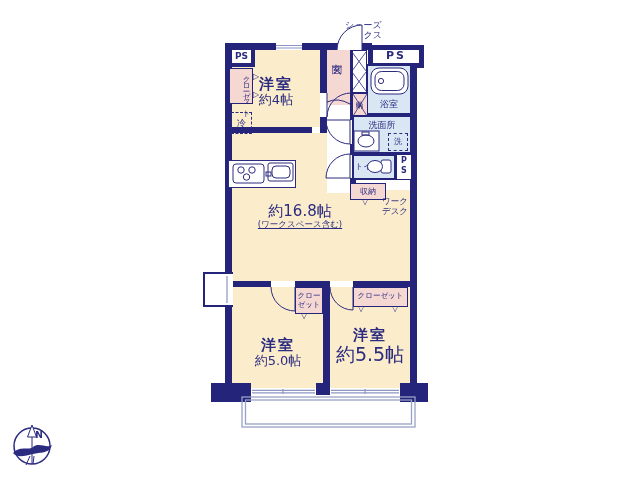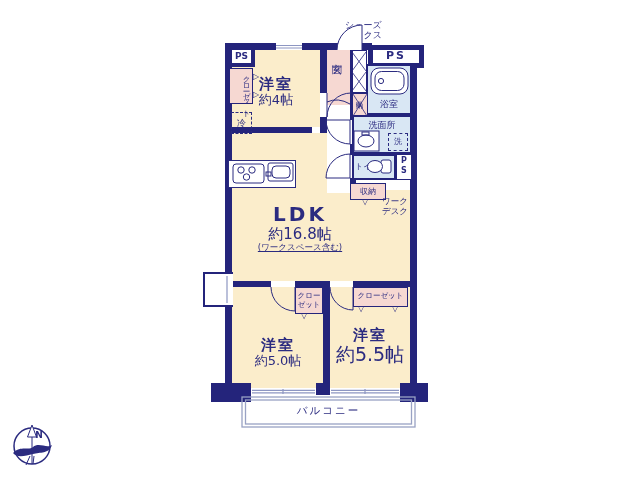--- a/index.html
+++ b/index.html
@@ -116,34 +116,32 @@
   <div class="box pink" style="left:353px;top:287px;width:55px;height:20px;"></div>
   <div class="lbl c" style="left:353px;top:292px;width:55px;font-size:7.5px;">クローゼット</div>
   <span class="mark" style="left:358px;top:305px;">▽</span>
   <span class="mark" style="left:392px;top:305px;">▽</span>
 
   <div class="lbl c" style="left:240px;top:76px;width:72px;">
     <div style="font-size:15px;font-weight:600;letter-spacing:2px;">洋室</div>
     <div style="font-size:13px;">約4帖</div>
   </div>
   <div class="lbl c" style="left:238px;top:203px;width:124px;">
-    <div style="font-size:20px;font-weight:600;letter-spacing:3px;">LDK</div>
     <div style="font-size:15px;">約16.8帖</div>
     <div style="font-size:8.5px;text-decoration:underline;">(ワークスペース含む)</div>
   </div>
   <div class="lbl c" style="left:236px;top:337px;width:84px;">
     <div style="font-size:15px;font-weight:600;letter-spacing:2px;">洋室</div>
     <div style="font-size:13px;">約5.0帖</div>
   </div>
   <div class="lbl c" style="left:332px;top:327px;width:76px;">
     <div style="font-size:15px;font-weight:600;letter-spacing:2px;">洋室</div>
     <div style="font-size:19px;">約5.5帖</div>
   </div>
 
-  <div class="lbl c" style="left:240px;top:404px;width:177px;font-size:10.5px;letter-spacing:2px;">バルコニー</div>
 
   <svg width="640" height="480" viewBox="0 0 640 480">
     <g stroke="#2b2b80" stroke-width="1" fill="none">
 
       <path d="M 337,50 A 25 25 0 0 1 362,25 L 362,50" fill="#fff"></path>
 
       <path d="M 351,93 A 24 24 0 0 0 327,117 L 327,93"></path>
 
       <path d="M 326,120 A 24 24 0 0 0 350,144 L 350,120 L 326,120"></path>
 

